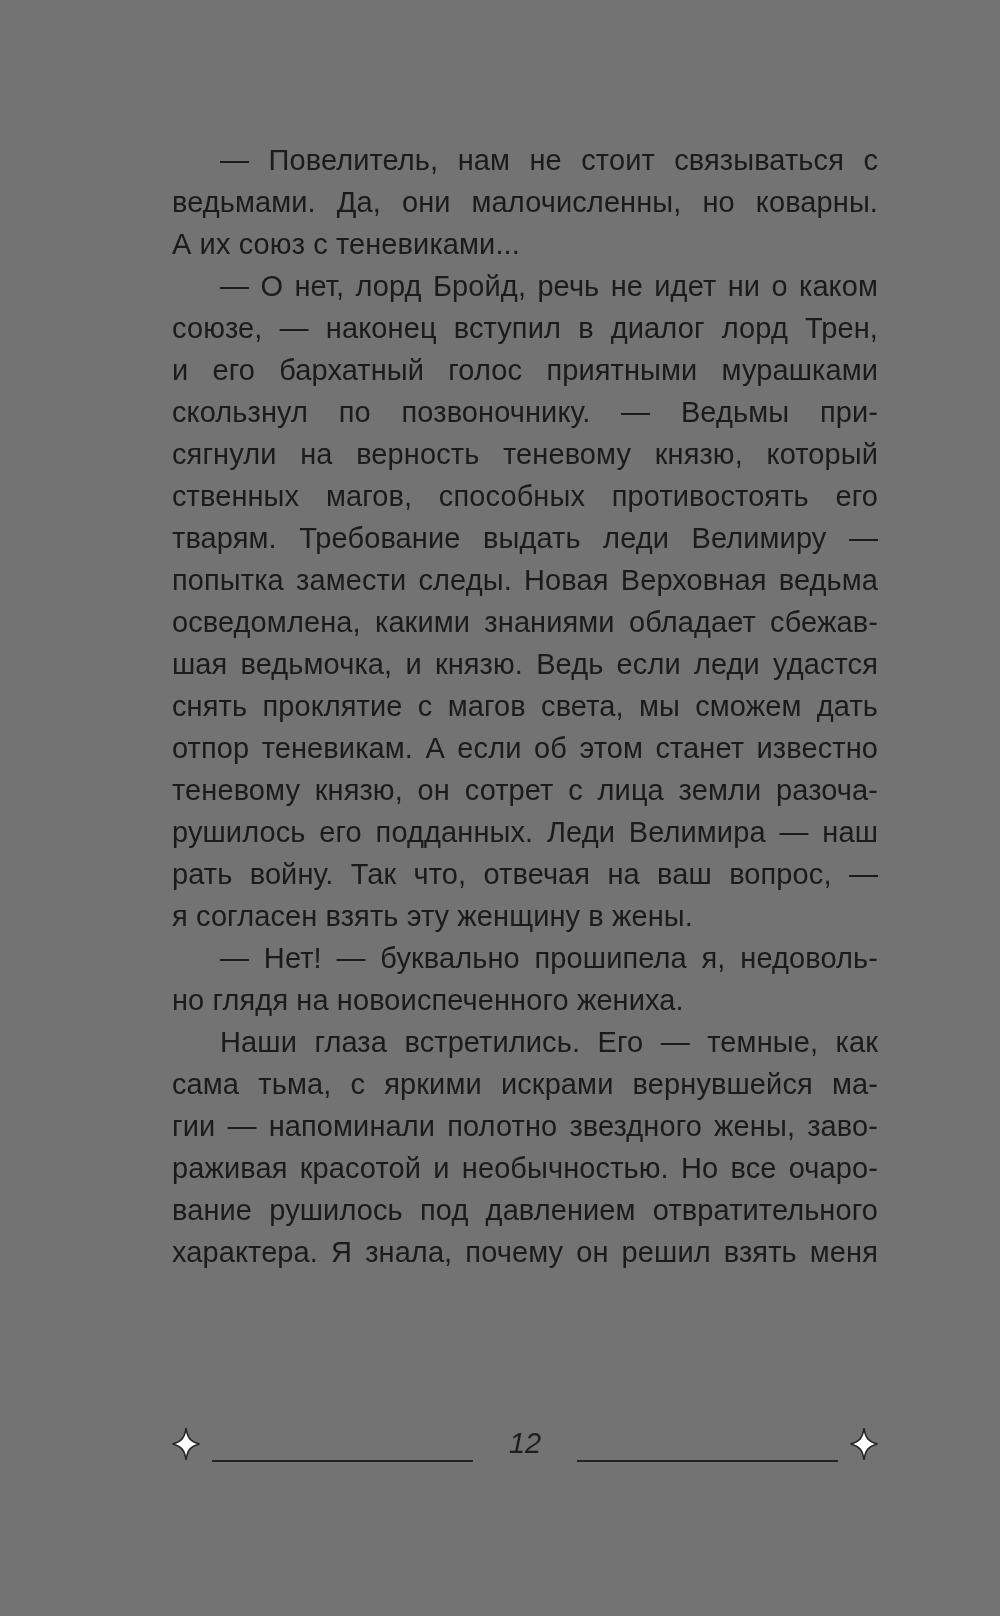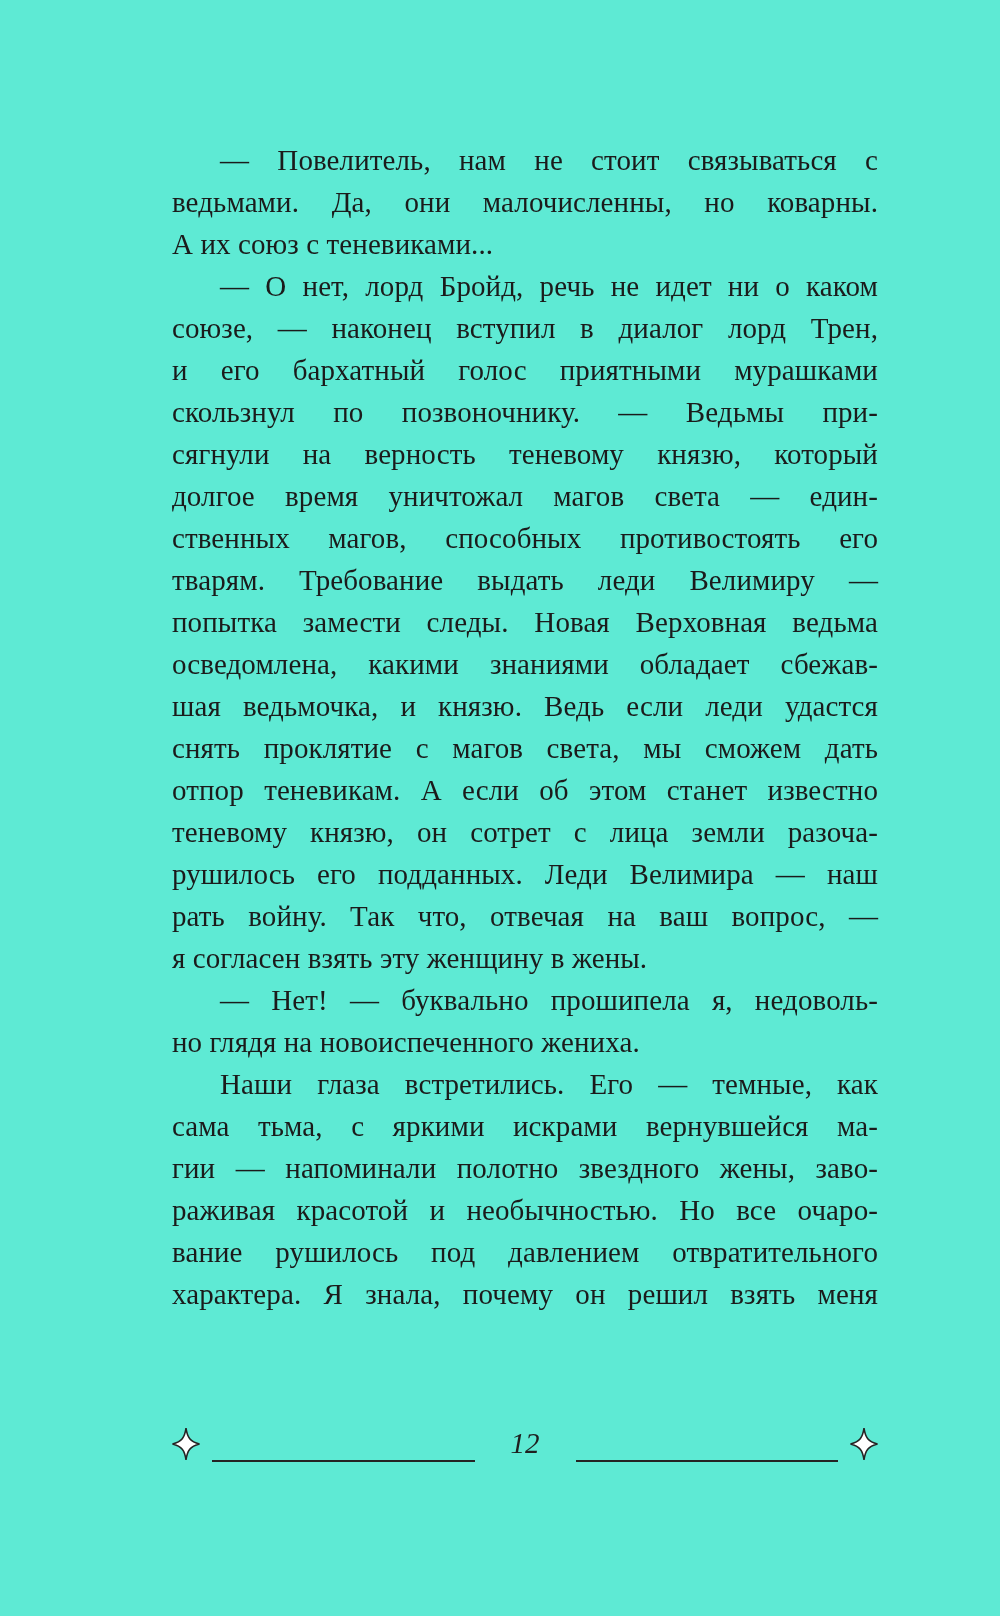--- a/index.html
+++ b/index.html
@@ -1,21 +1,21 @@
 <!DOCTYPE html>
 <html><head>
 <meta charset="utf-8">
 <style>
   html, body { margin: 0; padding: 0; background: #ffffff; }
   .page {
     position: relative;
     width: 1000px;
     height: 1616px;
-    background: #5eead4;
-    font-family: Liberation Serif, serif;
+    background: #737373;
+    font-family: Liberation Sans, sans-serif;
     color: #1b1b1b;
     overflow: hidden;
   }
   .text-block {
     position: absolute;
     left: 172px;
     top: 139px;
     width: 706px;
     font-size: 29px;
     line-height: 42px;
@@ -62,21 +62,20 @@
 
   <div class="text-block">
       <div class="line indent">— Повелитель, нам не стоит связываться с</div>
       <div class="line">ведьмами. Да, они малочисленны, но коварны.</div>
       <div class="line para-end">А их союз с теневиками...</div>
       <div class="line indent">— О нет, лорд Бройд, речь не идет ни о каком</div>
       <div class="line">союзе, — наконец вступил в диалог лорд Трен,</div>
       <div class="line">и его бархатный голос приятными мурашками</div>
       <div class="line">скользнул по позвоночнику. — Ведьмы при-</div>
       <div class="line">сягнули на верность теневому князю, который</div>
-      <div class="line">долгое время уничтожал магов света — един-</div>
       <div class="line">ственных магов, способных противостоять его</div>
       <div class="line">тварям. Требование выдать леди Велимиру —</div>
       <div class="line">попытка замести следы. Новая Верховная ведьма</div>
       <div class="line">осведомлена, какими знаниями обладает сбежав-</div>
       <div class="line">шая ведьмочка, и князю. Ведь если леди удастся</div>
       <div class="line">снять проклятие с магов света, мы сможем дать</div>
       <div class="line">отпор теневикам. А если об этом станет известно</div>
       <div class="line">теневому князю, он сотрет с лица земли разоча-</div>
       <div class="line">рушилось его подданных. Леди Велимира — наш</div>
       <div class="line">рать войну. Так что, отвечая на ваш вопрос, —</div>

